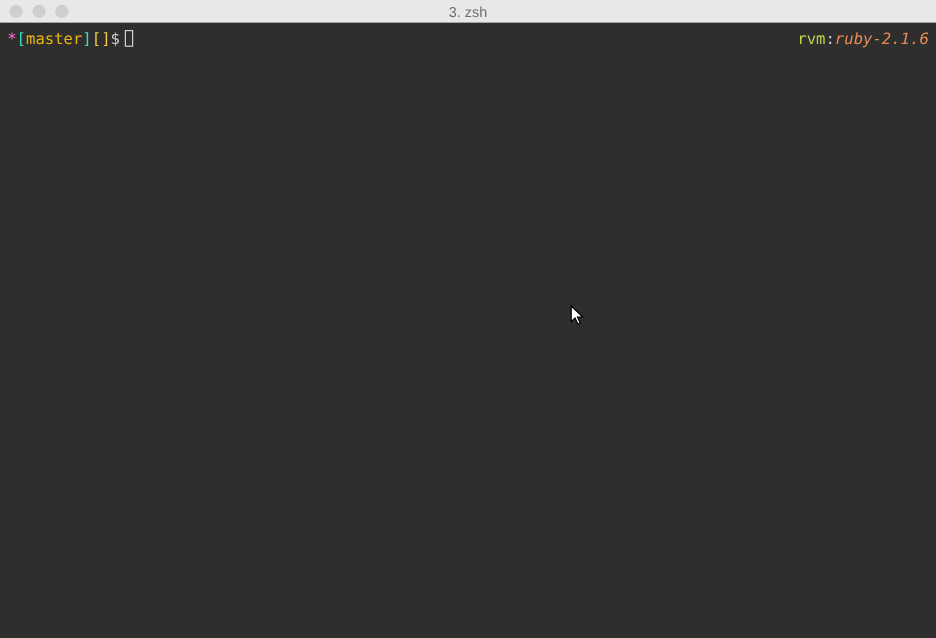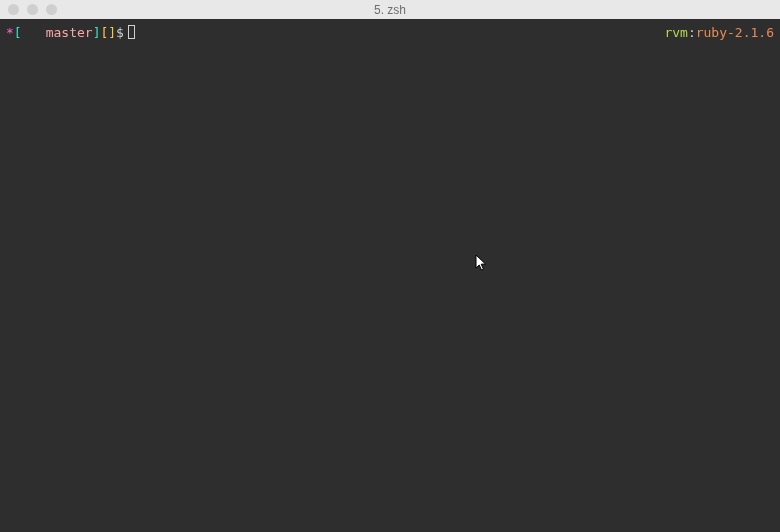--- a/index.html
+++ b/index.html
@@ -51,52 +51,52 @@
       align-items: baseline;
       white-space: nowrap;
       line-height: 18px;
     }
     .prompt-left {
       display: flex;
       align-items: baseline;
     }
     .asterisk { color: #ff66cc; }
     .bracket-teal { color: #3be0c0; }
-    .branch { color: #fca5a5; margin-left: 24px; }
+    .branch { color: #eab308; }
     .path { color: #f4c94a; }
     .dollar { color: #cfcfcf; }
     .cursor-block {
       display: inline-block;
       width: 7px;
       height: 14px;
       border: 1px solid #d0d0d0;
       margin-left: 4px;
       position: relative;
       top: 2px;
     }
     .rvm-label { color: #b7d84b; margin-left: 12px; }
     .rvm-colon { color: #cfcfcf; }
-    .rvm-version { color: #e98a52; }
+    .rvm-version { color: #e98a52; font-style: italic; }
     .mouse-cursor {
       position: absolute;
       left: 475px;
       top: 235px;
       pointer-events: none;
     }
   </style>
 </head>
 <body>
 
 <div class="titlebar">
   <div class="traffic-lights">
     <div class="traffic-light"></div>
     <div class="traffic-light"></div>
     <div class="traffic-light"></div>
   </div>
-  <div class="title">5. zsh</div>
+  <div class="title">3. zsh</div>
 </div>
 
 <div class="terminal">
   <div class="prompt-line">
     <span class="prompt-left">
       <span class="asterisk">*</span>
         <span class="bracket-teal">[</span>
         <span class="branch">master</span>
         <span class="bracket-teal">]</span>
         <span class="path">[</span>

